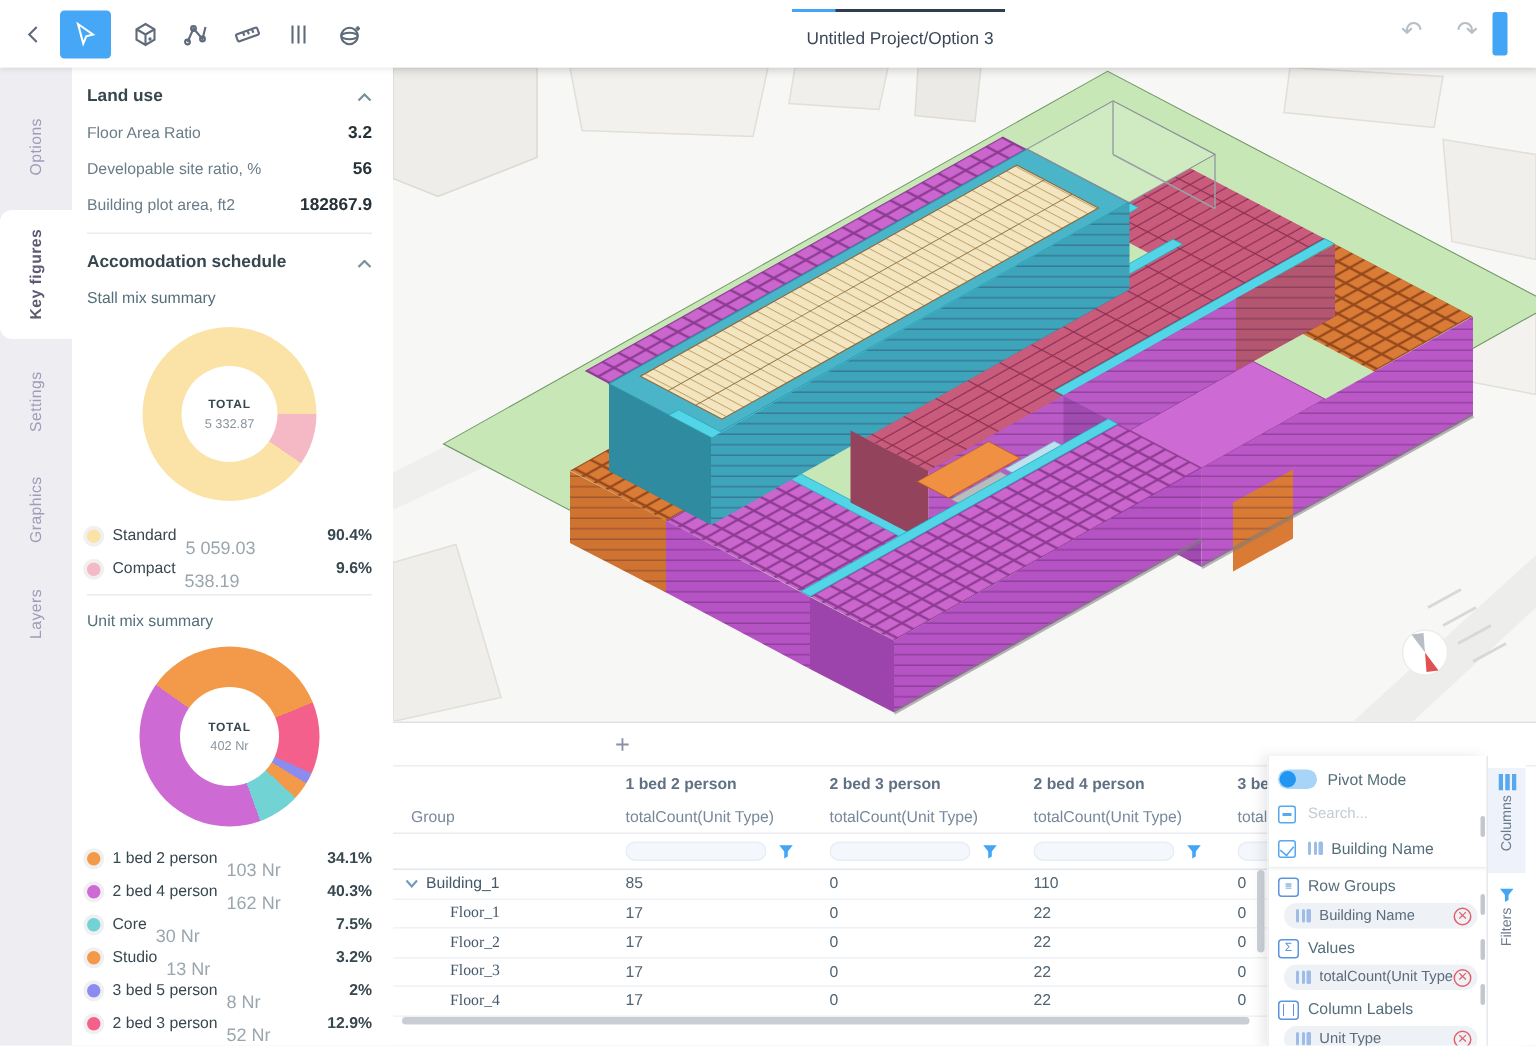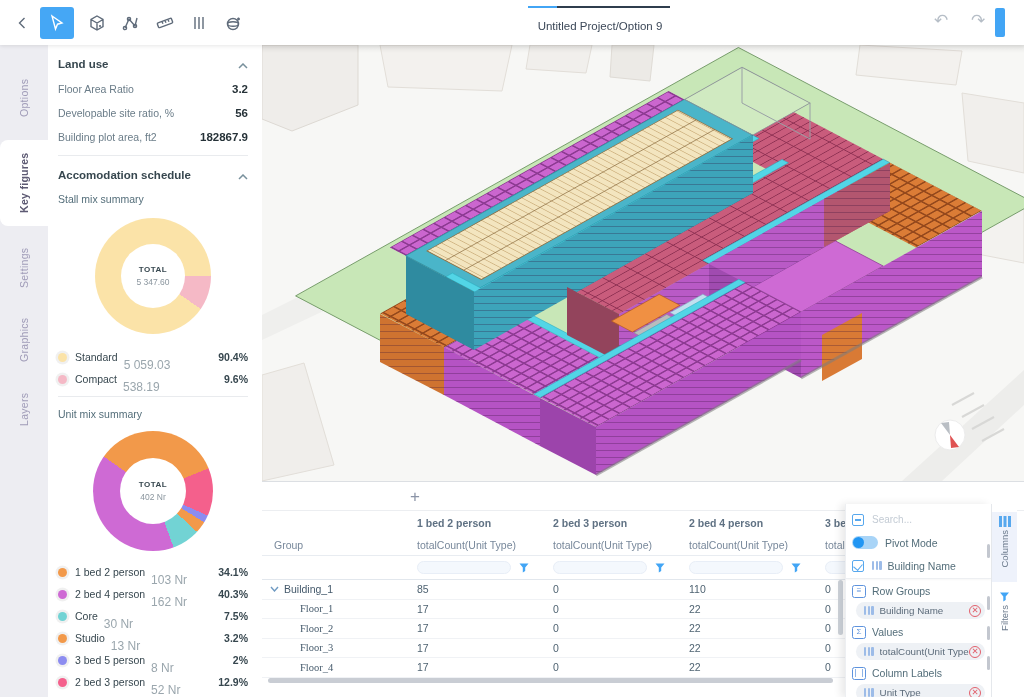--- a/index.html
+++ b/index.html
@@ -157,21 +157,21 @@
       <svg width="18" height="18" viewBox="0 0 18 18">
           <circle cx="9" cy="10" r="5.5"></circle>
           <ellipse cx="9" cy="10" rx="5.5" ry="2.2"></ellipse>
           <path d="M14.5 3.5 v3 M13 5 h3"></path>
         </svg>
     </div>
 
     <div id="title-line">
         <span class="blue"></span>
       </div>
-    <div id="doc-title">Untitled Project/Option 9</div>
+    <div id="doc-title">Untitled Project/Option 3</div>
 
     <div class="histbtn" style="left:934px">↶</div>
     <div class="histbtn" style="left:971px">↷</div>
     <div id="blue-chip"></div>
   </div>
 
   <div id="sidebar">
     <div id="tabstrip">
       <div class="vtab" style="top:18px;height:70px">Options</div>
       <div class="vtab active" style="top:95px;height:86px">Key figures</div>
@@ -206,21 +206,21 @@
         <span class="chev"><svg width="10" height="6" viewBox="0 0 10 6">
               <path d="M1 5 L5 1 L9 5"></path>
             </svg></span>
       </div>
       <div class="sub-lbl">Stall mix summary</div>
 
       <div class="donut-wrap" style="margin-top:8px">
         <div class="donut" style="width: 116px; height: 116px; background: conic-gradient(from 90deg, rgb(245, 185, 198) 0deg, rgb(245, 185, 198) 34.56deg, rgb(251, 227, 168) 34.56deg, rgb(251, 227, 168) 360deg);">
           <div class="hole" style="left:26px;top:26px;width:64px;height:64px">
             <span class="tl">TOTAL</span>
-            <span class="tv">5 347.60</span>
+            <span class="tv">5 332.87</span>
           </div>
         </div>
       </div>
 
       <div style="margin-top:12px">
         <div class="legend-row">
           <span class="dot" style="background: rgb(251, 227, 168);"></span>
           <span class="nm">Standard</span>
           <span class="vv">5 059.03</span>
           <span class="pp">90.4%</span>
@@ -500,28 +500,28 @@
 
     <div id="vscroll">
         <div class="thumb"></div>
       </div>
     <div id="hscroll">
         <div class="thumb"></div>
       </div>
 
     <div id="pivot">
       <div class="prow">
-        <span class="cbx ind"></span>
-        <span class="searchph">Search...</span>
-      </div>
-      <div class="prow">
         <span class="toggle">
             <span class="knob"></span>
           </span>
         <span class="plabel">Pivot Mode</span>
+      </div>
+      <div class="prow">
+        <span class="cbx ind"></span>
+        <span class="searchph">Search...</span>
       </div>
       <div class="prow">
         <span class="cbx chk"></span>
         <span class="grip">
             <i></i>
             <i></i>
             <i></i>
           </span>
         <span class="plabel" style="margin-left:0">Building Name</span>
       </div>

